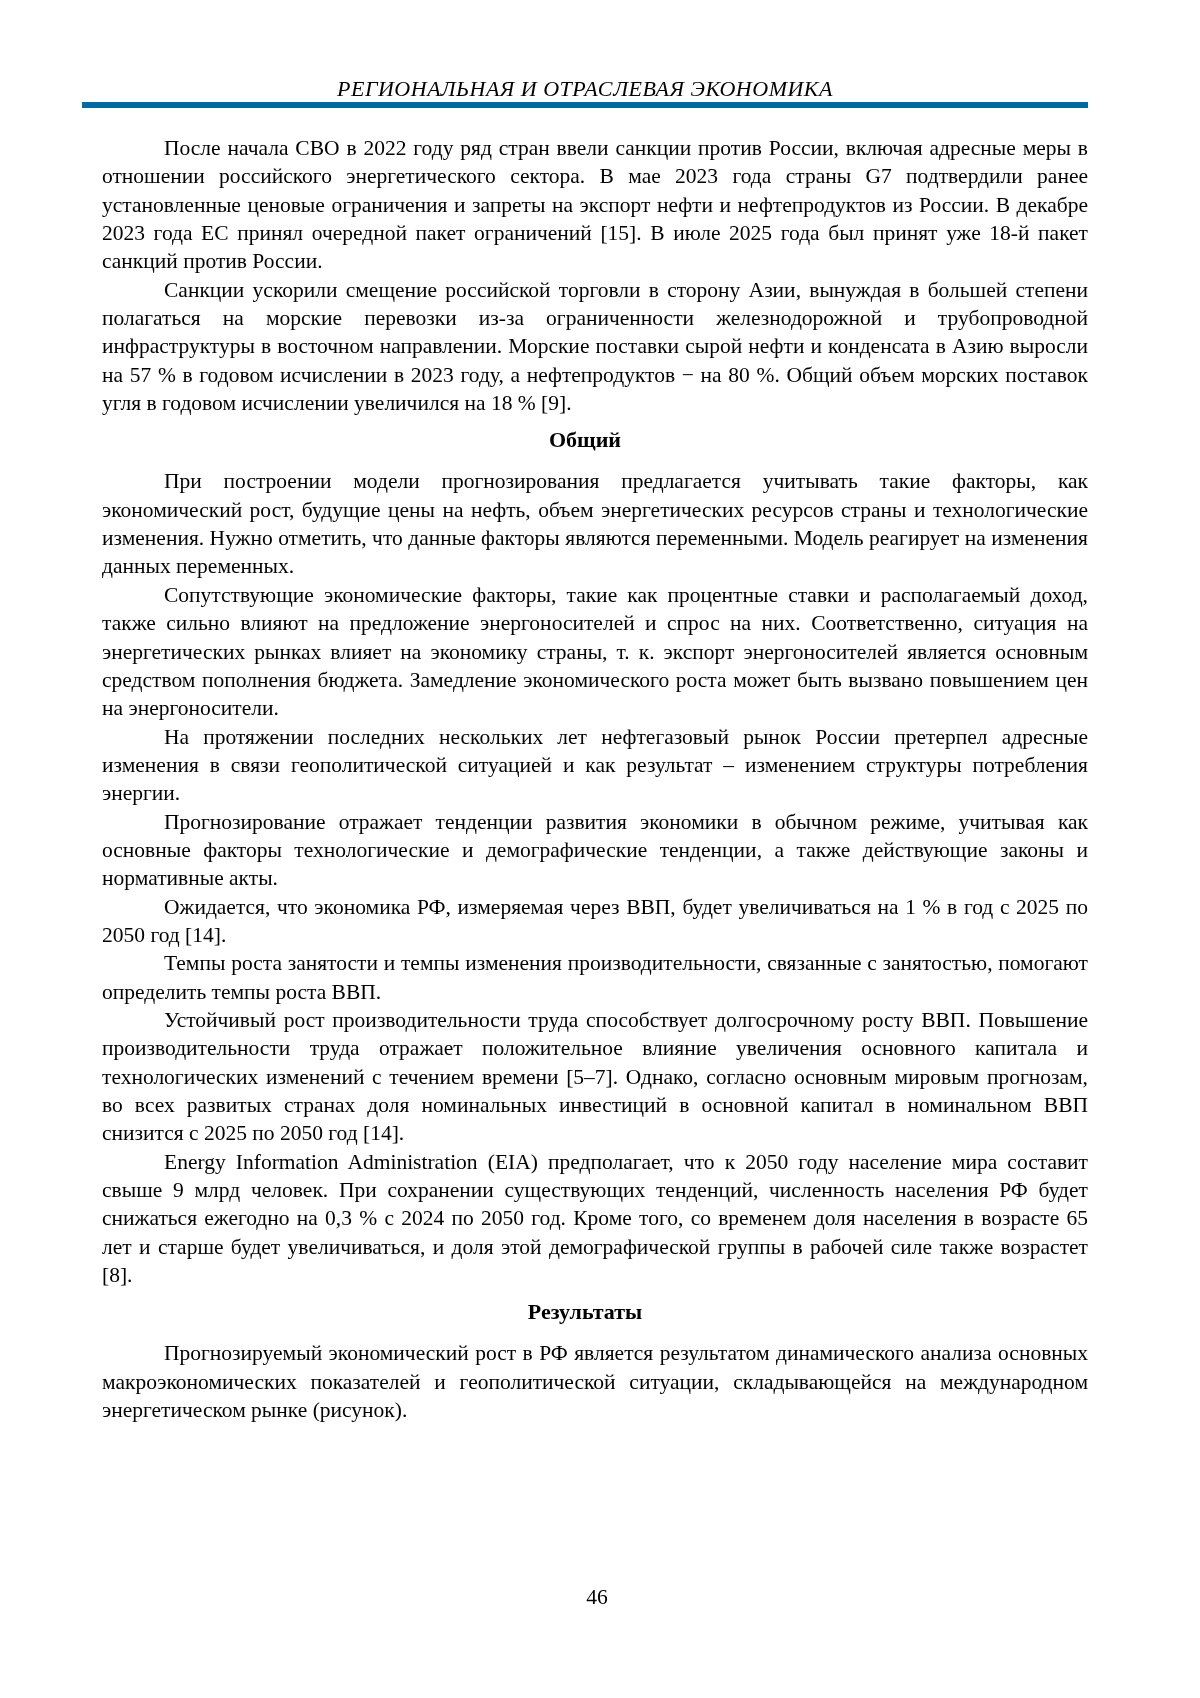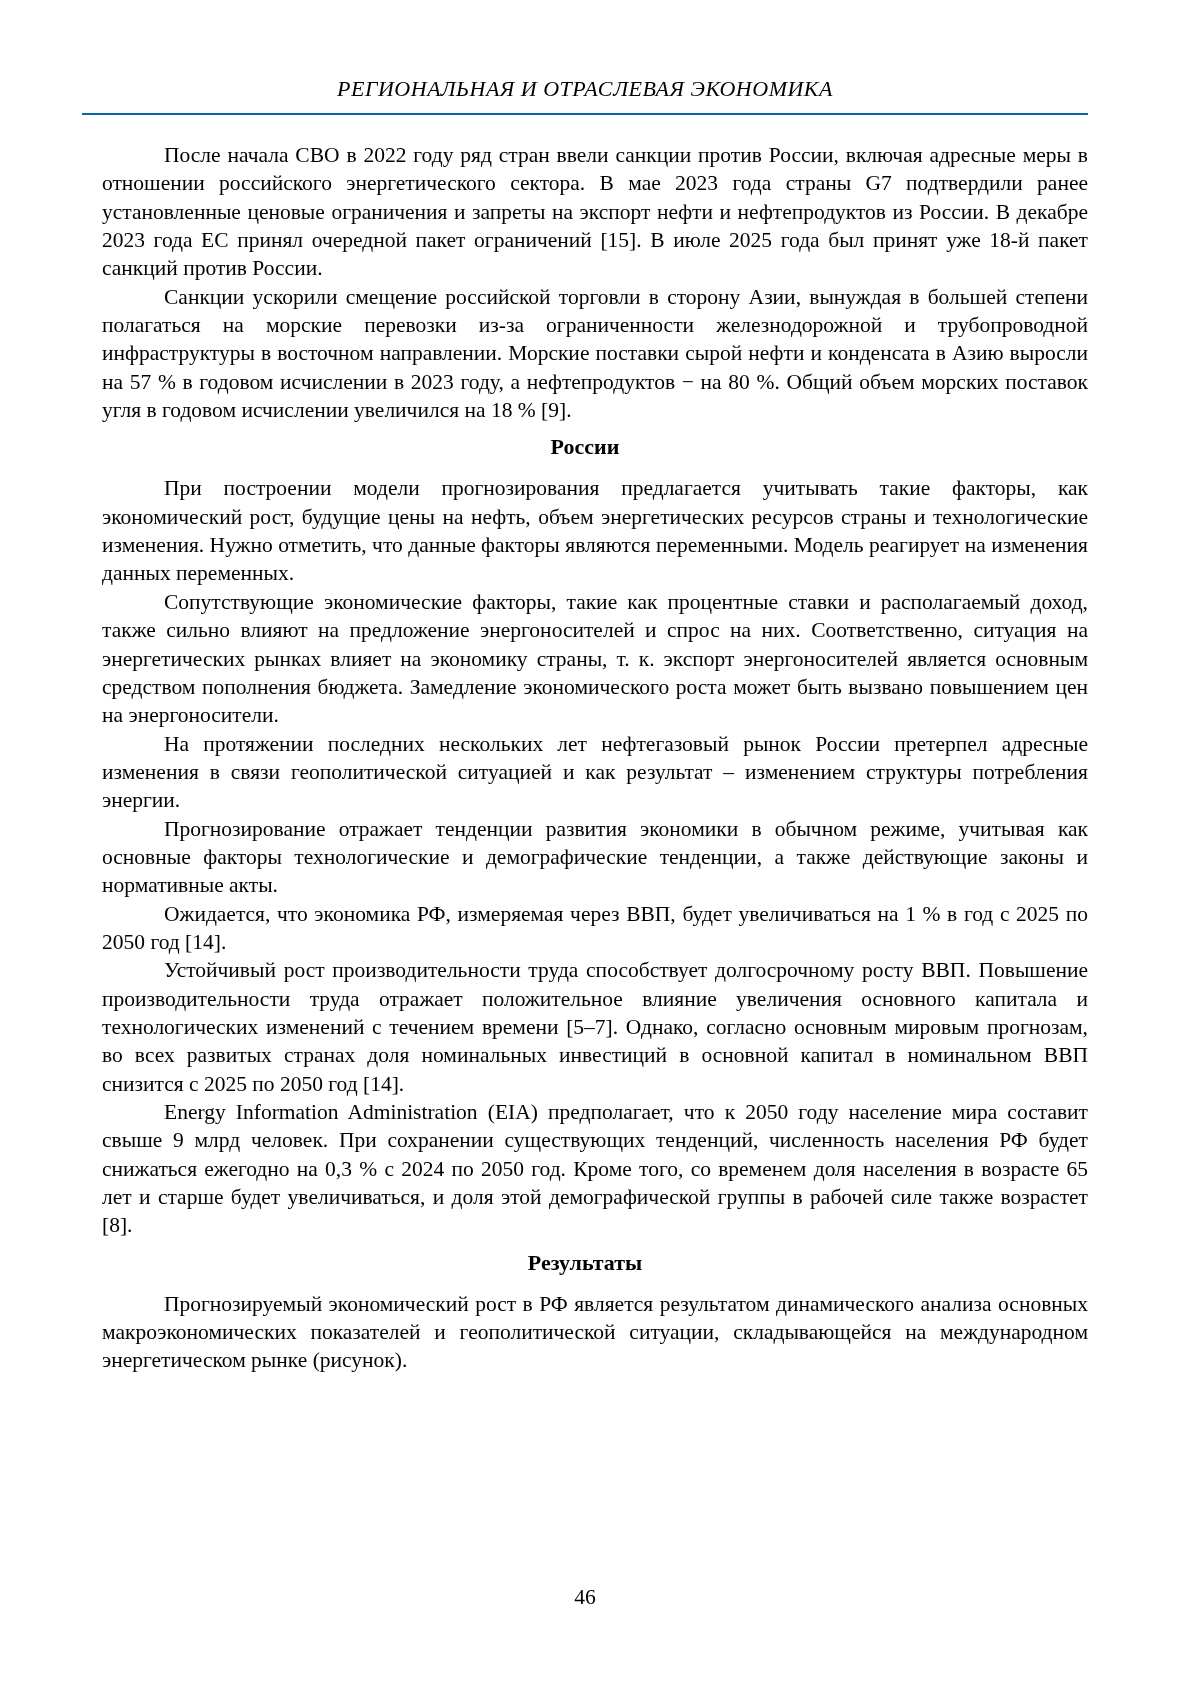--- a/index.html
+++ b/index.html
@@ -18,22 +18,21 @@
     background: #ffffff;
     overflow: hidden;
   }
   .content {
     position: absolute;
     left: 82px;
     top: 76px;
     width: 1006px;
   }
   .running-head {
-    border-bottom: 2px solid #0369a1;
-    padding-bottom: 11px;
+    border-bottom: 6px solid #0369a1;
   }
   .running-head-text {
     font-style: italic;
     font-size: 22px;
     text-align: center;
     letter-spacing: 0.5px;
   }
   .article-body {
     margin-top: 26px;
   }
@@ -49,48 +48,49 @@
   .section-heading {
     font-size: 22px;
     font-weight: bold;
     text-align: center;
     line-height: 28px;
     margin-top: 9px;
     margin-bottom: 13px;
   }
   .page-number {
     position: absolute;
-    left: 82px;
+    left: 94px;
     width: 1006px;
     top: 1585px;
     text-align: center;
     font-size: 21.5px;
   }
 </style>
 </head>
 <body>
 
 <div class="page">
   <div class="content">
 
     <header class="running-head">
       <div class="running-head-text">РЕГИОНАЛЬНАЯ И ОТРАСЛЕВАЯ ЭКОНОМИКА</div>
     </header>
 
     <main class="article-body">
       <p>После начала СВО в 2022 году ряд стран ввели санкции против России, включая адресные меры в отношении российского энергетического сектора. В мае 2023 года страны G7 подтвердили ранее установленные ценовые ограничения и запреты на экспорт нефти и нефтепродуктов из России. В декабре 2023 года ЕС принял очередной пакет ограничений [15]. В июле 2025 года был принят уже 18-й пакет санкций против России.</p>
       <p>Санкции ускорили смещение российской торговли в сторону Азии, вынуждая в большей степени полагаться на морские перевозки из-за ограниченности железнодорожной и трубопроводной инфраструктуры в восточном направлении. Морские поставки сырой нефти и конденсата в Азию выросли на 57 % в годовом исчислении в 2023 году, а нефтепродуктов − на 80 %. Общий объем морских поставок угля в годовом исчислении увеличился на 18 % [9].</p>
 
-      <h2 class="section-heading">России</h2>
+      <h2 class="section-heading">Общий</h2>
 
       <p>При построении модели прогнозирования предлагается учитывать такие факторы, как экономический рост, будущие цены на нефть, объем энергетических ресурсов страны и технологические изменения. Нужно отметить, что данные факторы являются переменными. Модель реагирует на изменения данных переменных.</p>
       <p>Сопутствующие экономические факторы, такие как процентные ставки и располагаемый доход, также сильно влияют на предложение энергоносителей и спрос на них. Соответственно, ситуация на энергетических рынках влияет на экономику страны, т. к. экспорт энергоносителей является основным средством пополнения бюджета. Замедление экономического роста может быть вызвано повышением цен на энергоносители.</p>
       <p>На протяжении последних нескольких лет нефтегазовый рынок России претерпел адресные изменения в связи геополитической ситуацией и как результат – изменением структуры потребления энергии.</p>
       <p>Прогнозирование отражает тенденции развития экономики в обычном режиме, учитывая как основные факторы технологические и демографические тенденции, а также действующие законы и нормативные акты.</p>
       <p>Ожидается, что экономика РФ, измеряемая через ВВП, будет увеличиваться на 1 % в год с 2025 по 2050 год [14].</p>
+      <p>Темпы роста занятости и темпы изменения производительности, связанные с занятостью, помогают определить темпы роста ВВП.</p>
       <p>Устойчивый рост производительности труда способствует долгосрочному росту ВВП. Повышение производительности труда отражает положительное влияние увеличения основного капитала и технологических изменений с течением времени [5–7]. Однако, согласно основным мировым прогнозам, во всех развитых странах доля номинальных инвестиций в основной капитал в номинальном ВВП снизится с 2025 по 2050 год [14].</p>
       <p>Energy Information Administration (EIA) предполагает, что к 2050 году население мира составит свыше 9 млрд человек. При сохранении существующих тенденций, численность населения РФ будет снижаться ежегодно на 0,3 % с 2024 по 2050 год. Кроме того, со временем доля населения в возрасте 65 лет и старше будет увеличиваться, и доля этой демографической группы в рабочей силе также возрастет [8].</p>
 
       <h2 class="section-heading">Результаты</h2>
 
       <p>Прогнозируемый экономический рост в РФ является результатом динамического анализа основных макроэкономических показателей и геополитической ситуации, складывающейся на международном энергетическом рынке (рисунок).</p>
     </main>
   </div>
 
   <footer class="page-number">46</footer>

